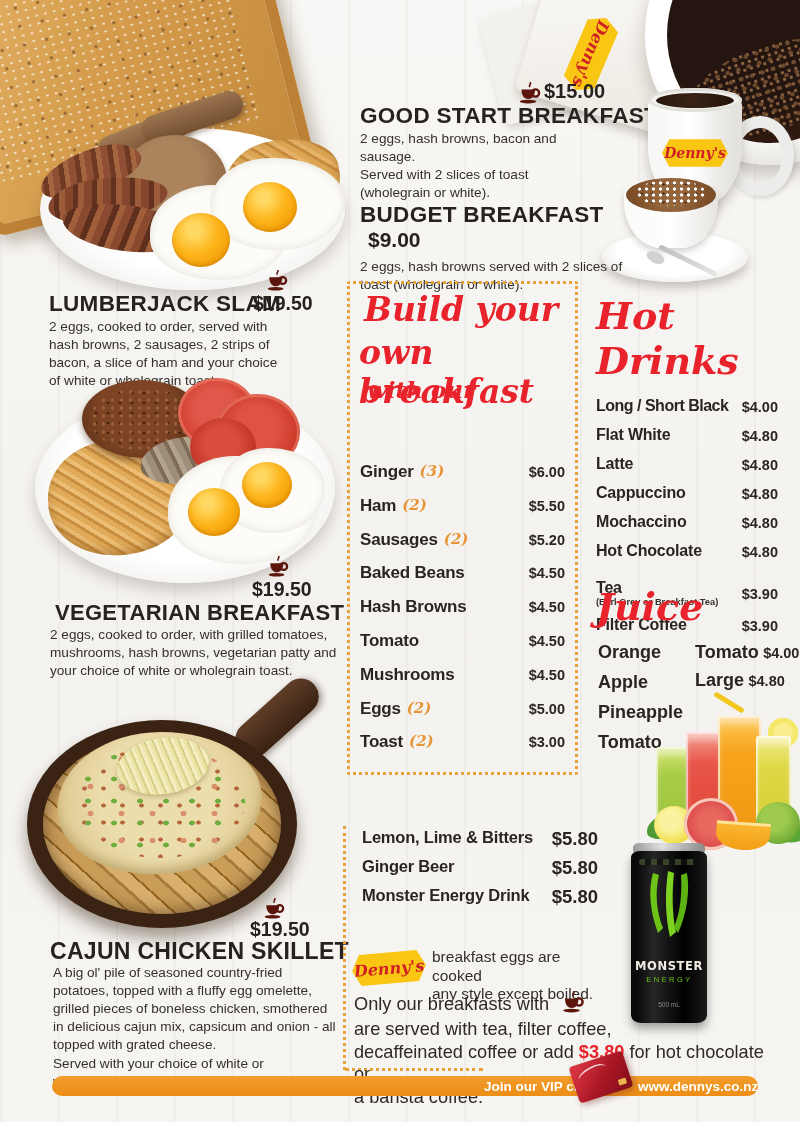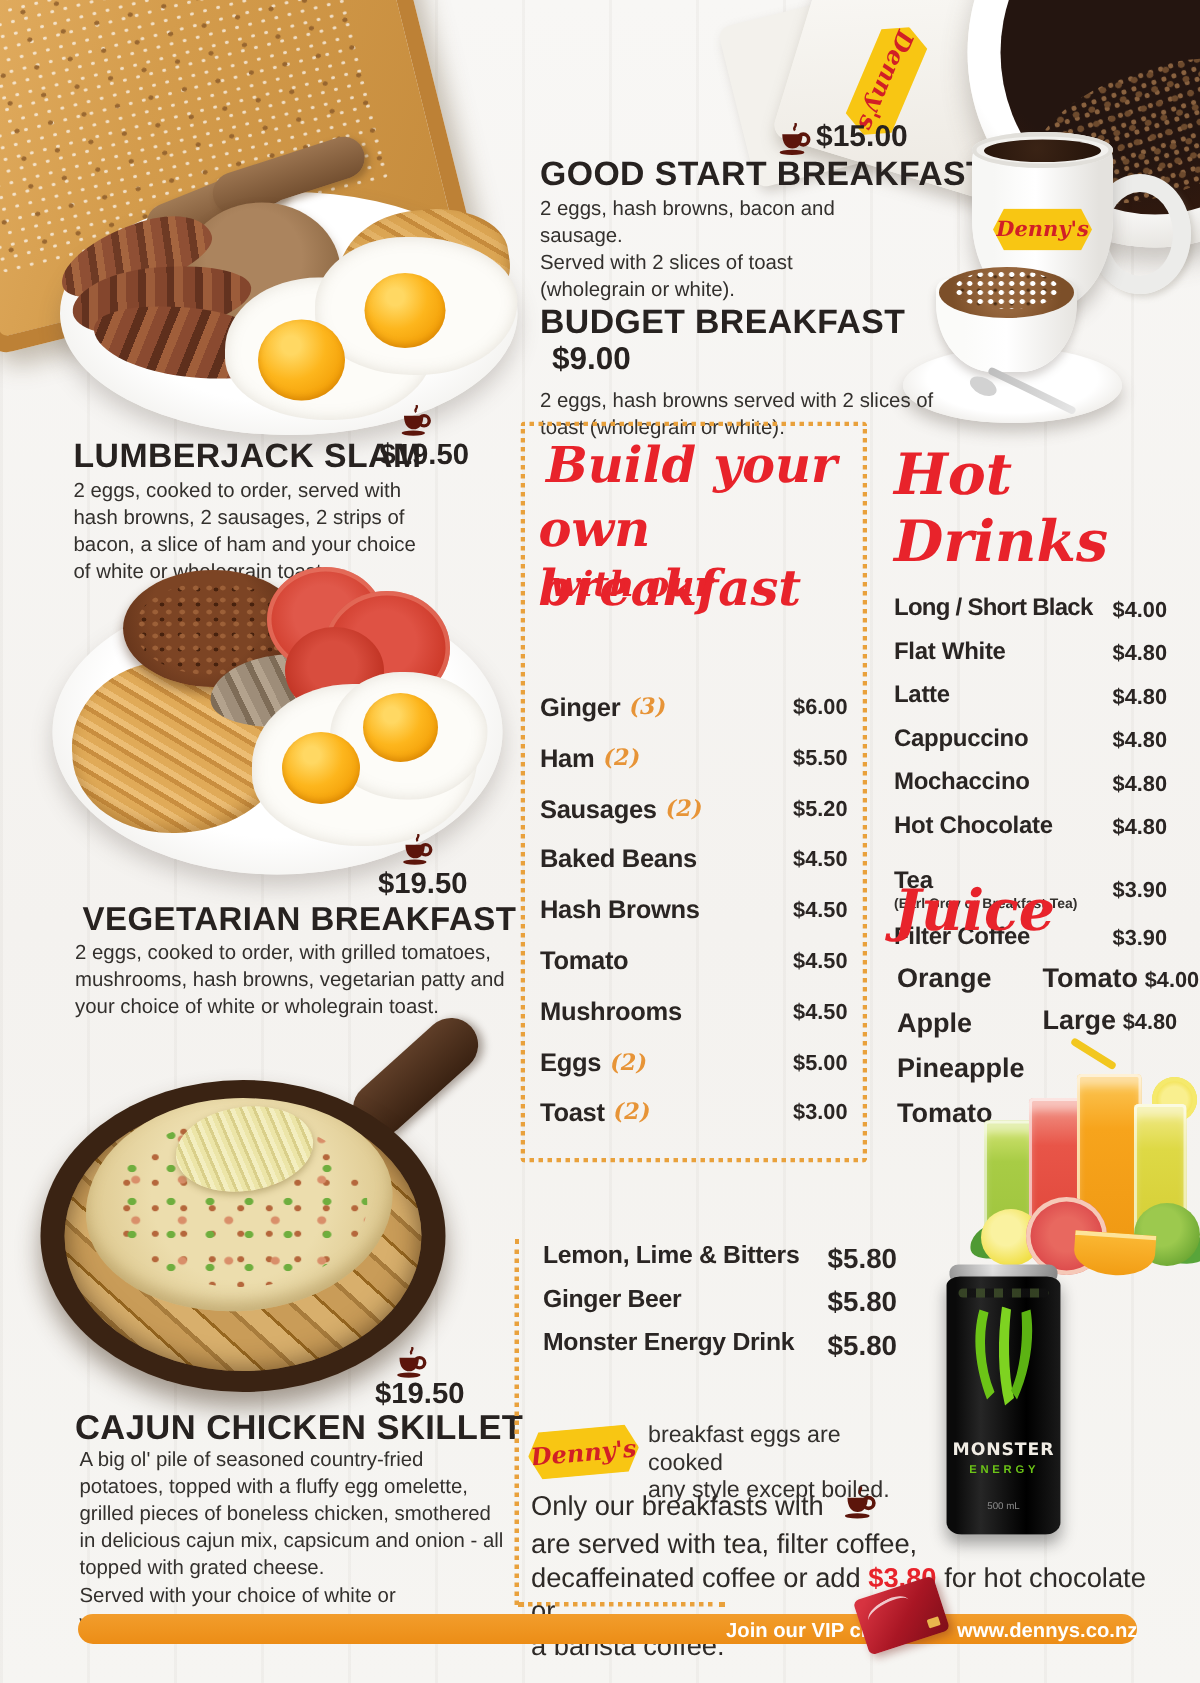--- a/index.html
+++ b/index.html
@@ -331,21 +331,21 @@
   <div class="abs" style="left:631px;top:843px;width:76px;height:188px;">
     <div class="abs" style="left:2px;top:0;width:72px;height:12px;border-radius:6px/5px;background:linear-gradient(90deg,#9a9a9a,#e0e0e0 40%,#8a8a8a);"></div>
     <div class="abs" style="left:0;top:8px;width:76px;height:172px;border-radius:9px 9px 10px 10px/6px 6px 8px 8px;background:linear-gradient(90deg,#0a0a0a 8%,#262626 30%,#000 70%,#1a1a1a);box-shadow:0 6px 10px rgba(40,40,40,.4);"></div>
     <div class="abs" style="left:8px;top:16px;width:60px;height:6px;background:repeating-linear-gradient(90deg,#3f4f2a 0 6px,#111 6px 12px);opacity:.8;border-radius:3px;"></div>
     <svg class="abs" style="left:13px;top:28px;" width="50" height="84" viewBox="0 0 50 84">
       <path d="M9 2 C4 20 6 40 14 62 L19 57 C12 40 11 20 15 4 Z" fill="#6cc417"></path>
       <path d="M24 0 C21 22 21 44 26 66 L32 61 C28 44 28 20 30 2 Z" fill="#7ed321"></path>
       <path d="M43 2 C46 20 43 42 34 62 L30 56 C37 40 38 20 37 4 Z" fill="#5cb313"></path>
     </svg>
     <div class="abs" style="left:0;top:116px;width:76px;text-align:center;color:#f0ece4;font-weight:700;font-size:11.5px;letter-spacing:.6px;font-family:'DejaVu Sans',sans-serif;">MONSTER</div>
-    <div class="abs" style="left:0;top:132px;width:77px;text-align:center;color:#6cc417;font-weight:700;font-size:7.5px;letter-spacing:2.5px;">ENERGY</div>
+    <div class="abs" style="left:0;top:132px;width:77px;text-align:center;color:#6cc417;font-weight:400;font-size:7.5px;letter-spacing:2.5px;">ENERGY</div>
     <div class="abs" style="left:0;top:158px;width:76px;text-align:center;color:#8a8a8a;font-size:6.5px;">500 mL</div>
   </div>
 
   <div class="abs dotted-v" style="left:343px;top:826px;height:244px;"></div>
   <div class="abs dotted-h" style="left:345px;top:1068px;width:138px;"></div>
 
   <div class="abs" style="left:352px;top:946px;width:250px;">
     <div class="abs badge" style="left:0;top:5px;width:74px;height:34px;font-size:16px;transform:rotate(-5deg);box-shadow:1px 2px 3px rgba(150,120,40,.4);">
       <span>Denny's</span>
     </div>

